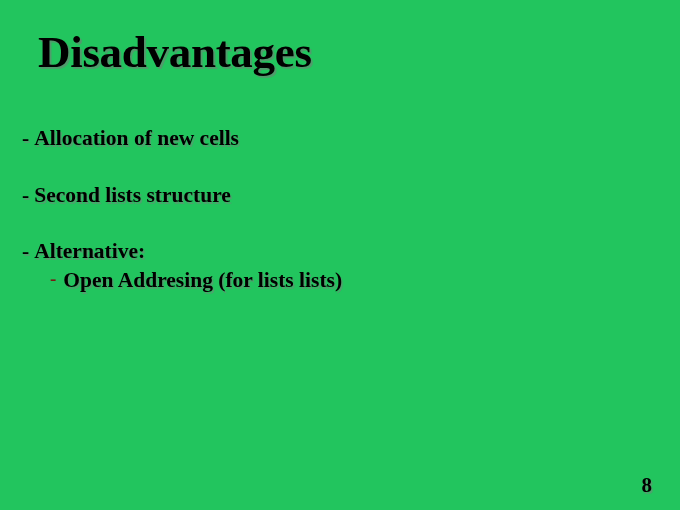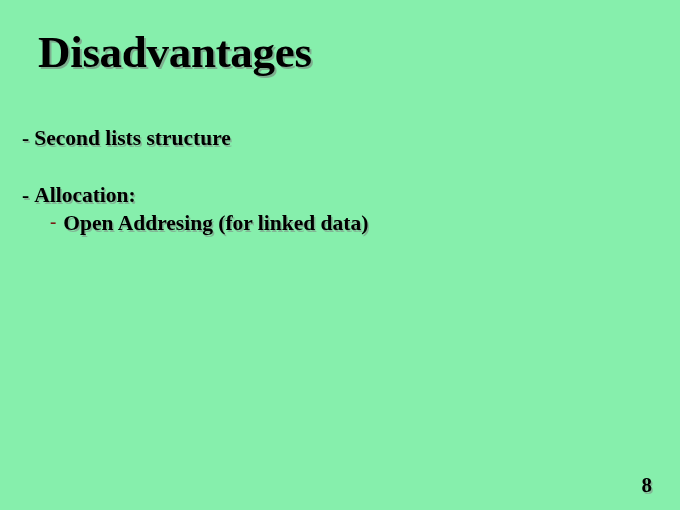--- a/index.html
+++ b/index.html
@@ -10,21 +10,21 @@
     width: 680px;
     height: 510px;
     background: #ffffff;
     font-family: "Liberation Serif", "DejaVu Serif", serif;
     overflow: hidden;
   }
   .slide {
     position: relative;
     width: 680px;
     height: 510px;
-    background: #86efac;
+    background: #22c55e;
     box-sizing: border-box;
   }
   .slide-title {
     position: absolute;
     left: 38px;
     top: 29px;
     font-size: 45px;
     font-weight: bold;
     color: #000000;
     letter-spacing: -0.3px;
@@ -92,30 +92,33 @@
 </style>
 </head>
 <body>
 
 <div class="slide">
 
   <div class="slide-title">Disadvantages</div>
 
   <div class="body-block">
 
+    <div class="bullet-row">
+      <span class="bullet-marker">-</span><span class="bullet-text">Allocation of new cells</span>
+    </div>
 
     <div class="bullet-row">
       <span class="bullet-marker">-</span><span class="bullet-text">Second lists structure</span>
     </div>
 
     <div class="bullet-row tight">
-      <span class="bullet-marker">-</span><span class="bullet-text">Allocation:</span>
+      <span class="bullet-marker">-</span><span class="bullet-text">Alternative:</span>
     </div>
 
     <div class="sub-row">
-      <span class="sub-marker">-</span><span class="sub-text">Open Addresing (for linked data)</span>
+      <span class="sub-marker">-</span><span class="sub-text">Open Addresing (for lists lists)</span>
     </div>
 
   </div>
 
   <div class="page-number">8</div>
 
 </div>
 
 </body></html>

